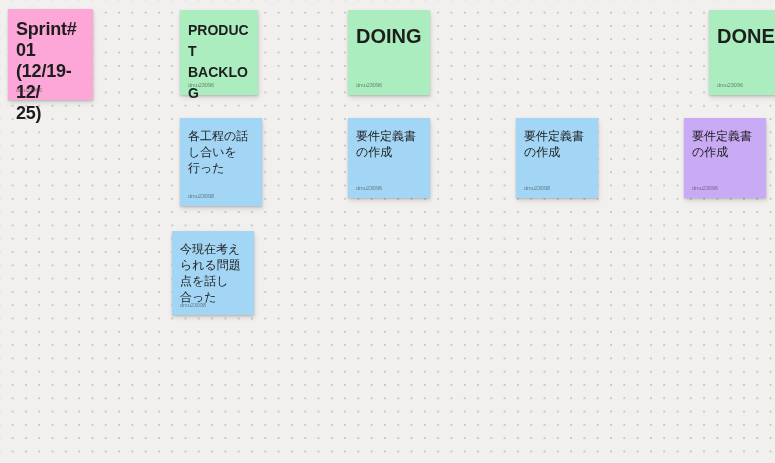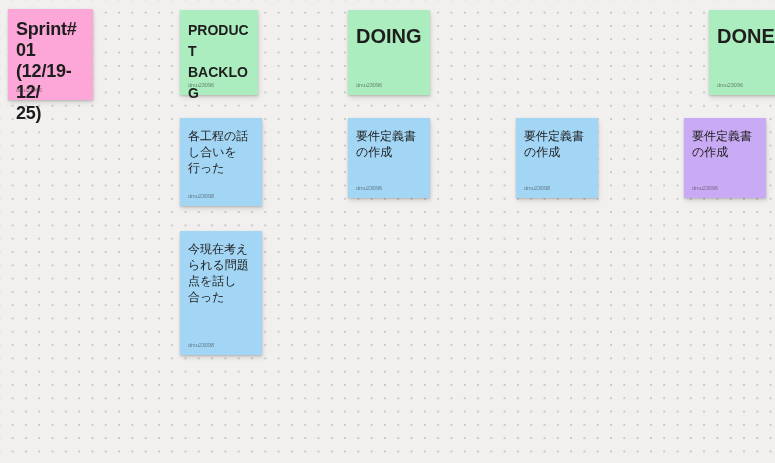--- a/index.html
+++ b/index.html
@@ -47,21 +47,21 @@
   
   .n1  { left: 8px;   top: 9px;   width: 85px; height: 91px; }
   .n2  { left: 180px; top: 10px;  width: 78px; height: 85px; }
   .n3  { left: 348px; top: 10px;  width: 82px; height: 85px; }
   .n4  { left: 516px; top: 10px;  width: 82px; height: 85px; }
   .n5  { left: 684px; top: 10px;  width: 82px; height: 85px; }
   .n6  { left: 180px; top: 118px; width: 82px; height: 88px; }
   .n7  { left: 348px; top: 118px; width: 82px; height: 80px; }
   .n8  { left: 516px; top: 118px; width: 82px; height: 80px; }
   .n9  { left: 684px; top: 118px; width: 82px; height: 80px; }
-  .n10 { left: 180px; top: 231px; width: 82px; height: 124px; }
+  .n10 { left: 172px; top: 231px; width: 82px; height: 84px; }
 </style>
 </head>
 <body>
 
 <div class="canvas">
 
   <div class="sticky n1" style="background: rgb(252, 167, 216);">
     <div class="note-text t-sprint">Sprint#01
 (12/19-12/
 25)</div>

